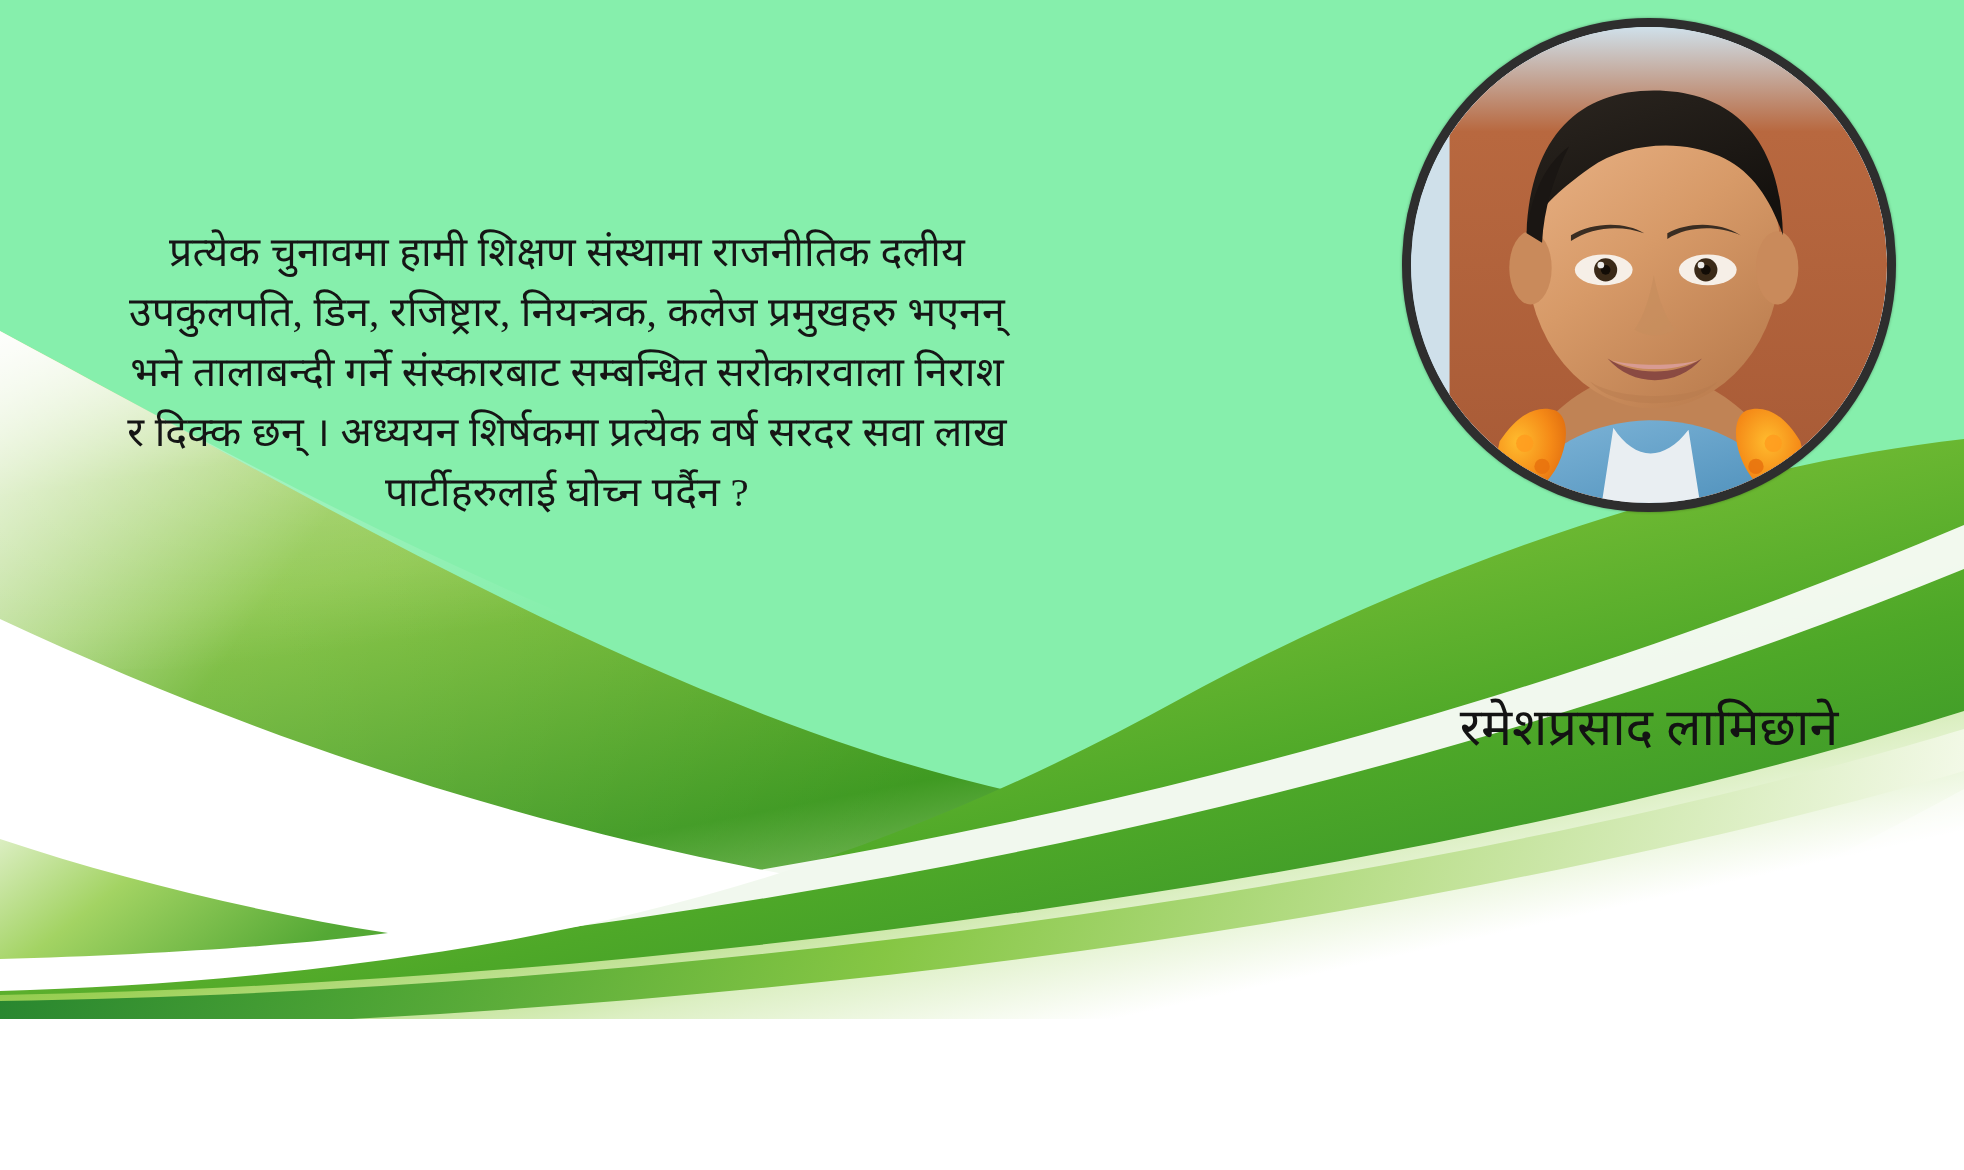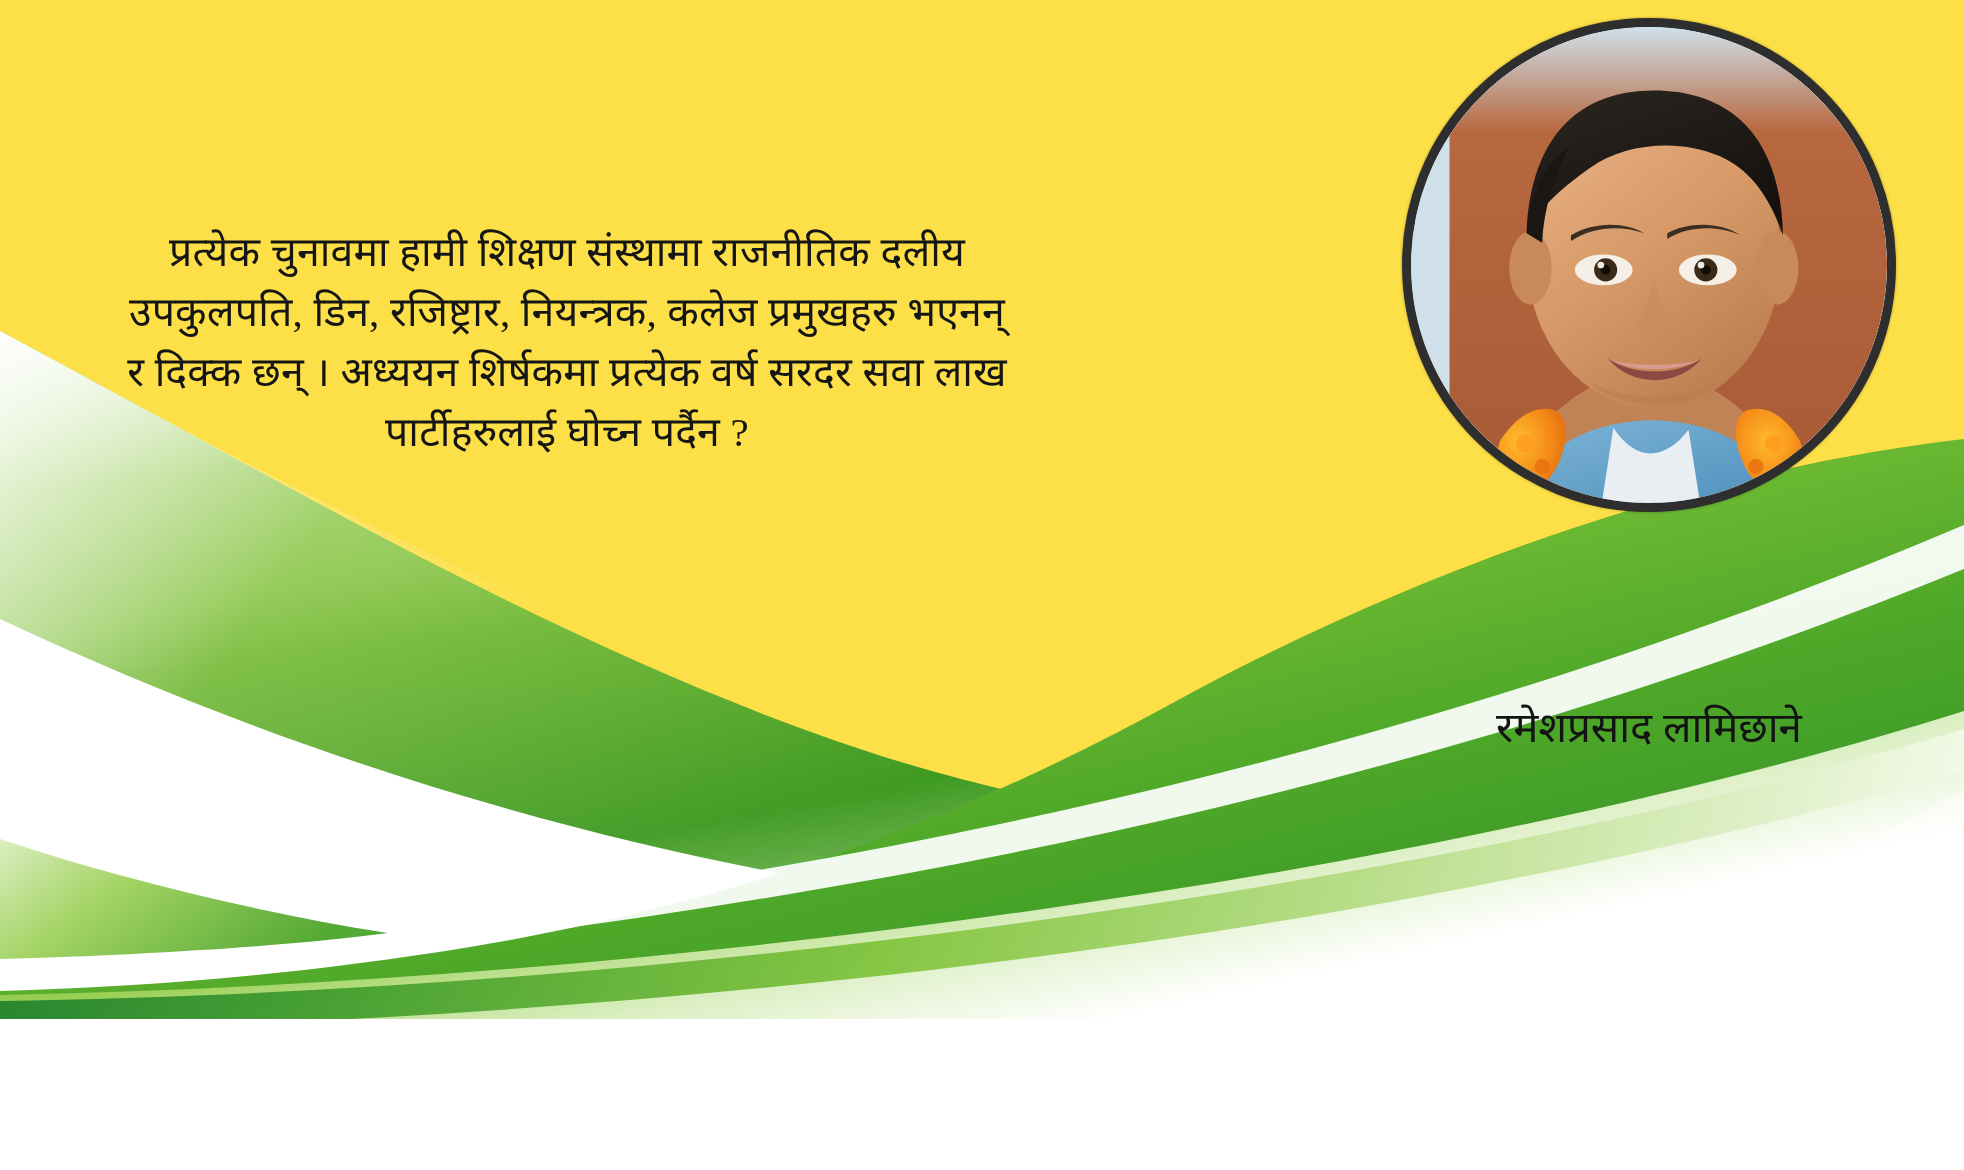--- a/index.html
+++ b/index.html
@@ -5,21 +5,21 @@
   * { box-sizing: border-box; margin: 0; padding: 0; }
   html, body {
     width: 1964px; height: 1170px;
     background: #ffffff;
     font-family: "Liberation Serif", "DejaVu Serif", serif;
     overflow: hidden;
   }
   #canvas {
     position: relative;
     width: 1964px; height: 1019px;
-    background: #fde047;
+    background: #86efac;
     overflow: hidden;
   }
 
   
   .wave-layer { position: absolute; left: 0; bottom: 0; width: 1964px; height: 700px; pointer-events: none; }
 
   
   #quote-block {
     position: absolute;
     left: 62px; top: 222px;
@@ -49,21 +49,21 @@
     box-shadow: 0 0 3px rgba(0,0,0,.35);
   }
   #portrait-art { position: absolute; inset: 0; }
 
   
   #speaker-name {
     position: absolute;
     left: 1402px; top: 700px;
     width: 494px;
     text-align: center;
-    font-size: 42px;
+    font-size: 52px;
     line-height: 56px;
     color: #131313;
     z-index: 7;
     white-space: nowrap;
     font-family: "Liberation Serif", "DejaVu Serif", serif;
   }
 
   
   #brand {
     position: absolute;
@@ -153,20 +153,21 @@
     <path d="M0,520 C120,560 260,594 388,614 C300,626 150,636 0,640 Z" fill="url(#gTail)" opacity="0.95"></path>
 
     <path d="M0,12 C200,120 430,248 700,350 L0,350 Z" fill="url(#gSoftTop)"></path>
 
     <path d="M1450,700 C1620,640 1800,560 1964,470 L1964,700 Z" fill="#ffffff" opacity="0.38"></path>
   </svg>
 
   <div id="quote-block">
     <div class="quote-line">प्रत्येक चुनावमा हामी शिक्षण संस्थामा राजनीतिक दलीय</div>
     <div class="quote-line">उपकुलपति, डिन, रजिष्ट्रार, नियन्त्रक, कलेज प्रमुखहरु भएनन्</div>
+    <div class="quote-line">भने तालाबन्दी गर्ने संस्कारबाट सम्बन्धित सरोकारवाला निराश</div>
     <div class="quote-line">र दिक्क छन् । अध्ययन शिर्षकमा प्रत्येक वर्ष सरदर सवा लाख</div>
     <div class="quote-line">पार्टीहरुलाई घोच्न पर्दैन ?</div>
   </div>
 
   <div id="portrait-frame">
     <svg id="portrait-art" viewBox="0 0 494 494" xmlns="http://www.w3.org/2000/svg">
       <defs>
         <linearGradient id="pBg" x1="0" y1="0" x2="0" y2="1">
           <stop offset="0%" stop-color="#cfe0ea"></stop>
           <stop offset="22%" stop-color="#b8683f"></stop>

